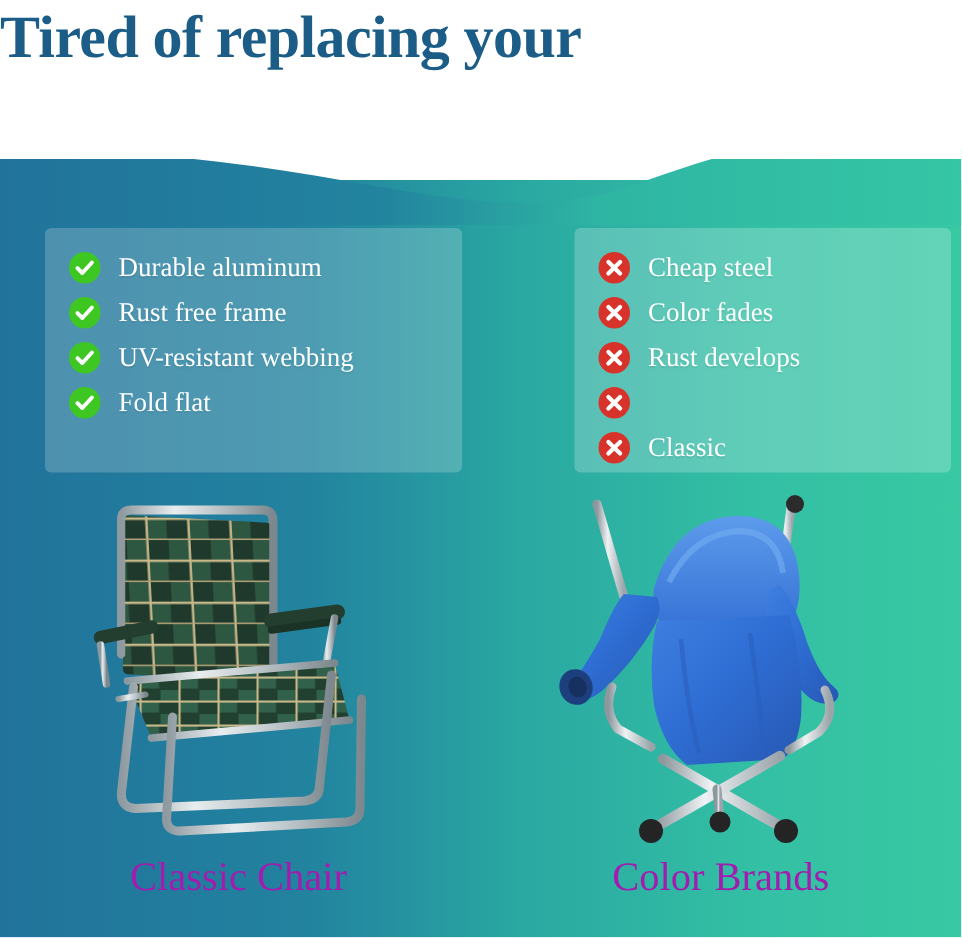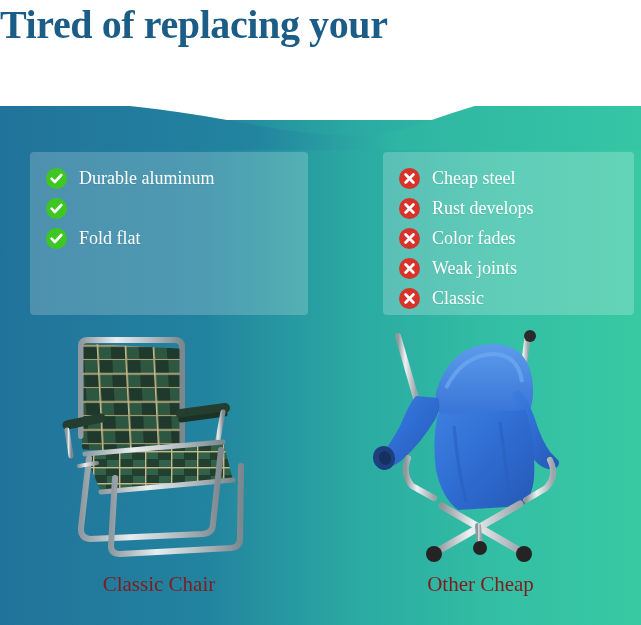--- a/index.html
+++ b/index.html
@@ -119,23 +119,23 @@
     position: absolute;
     z-index: 3;
   }
   .fig-classic { left: 55px; top: 332px; width: 220px; height: 232px; }
   .fig-other   { left: 350px; top: 330px; width: 255px; height: 234px; }
   .figure svg { display: block; }
 
   .caption {
     position: absolute;
     z-index: 3;
-    color: #7f1d1d;
+    color: #a21caf;
     font-family: "Liberation Serif", "DejaVu Serif", serif;
-    font-size: 21px;
+    font-size: 27px;
     line-height: 28px;
     text-align: center;
     white-space: nowrap;
   }
   .cap-classic { left: 30px; top: 570px; width: 258px; }
   .cap-other   { left: 355px; top: 570px; width: 251px; }
 </style>
 </head>
 <body>
 
@@ -182,20 +182,29 @@
             </svg>
         </span>
         <span class="feature-text">Durable aluminum</span>
       </li>
       <li class="feature-item">
         <span class="badge badge-check">
           <svg viewBox="0 0 21 21">
               <path d="M5.6 10.7 L8.9 14.0 L15.3 7.0" fill="none" stroke="#ffffff" stroke-width="2.6" stroke-linecap="round" stroke-linejoin="round"></path>
             </svg>
         </span>
+        <span class="feature-text">Rust free frame</span>
+      </li>
+      <li class="feature-item">
+        <span class="badge badge-check">
+          <svg viewBox="0 0 21 21">
+              <path d="M5.6 10.7 L8.9 14.0 L15.3 7.0" fill="none" stroke="#ffffff" stroke-width="2.6" stroke-linecap="round" stroke-linejoin="round"></path>
+            </svg>
+        </span>
+        <span class="feature-text">UV-resistant webbing</span>
       </li>
       <li class="feature-item">
         <span class="badge badge-check">
           <svg viewBox="0 0 21 21">
               <path d="M5.6 10.7 L8.9 14.0 L15.3 7.0" fill="none" stroke="#ffffff" stroke-width="2.6" stroke-linecap="round" stroke-linejoin="round"></path>
             </svg>
         </span>
         <span class="feature-text">Fold flat</span>
       </li>
     </ul>
@@ -210,37 +219,36 @@
             </svg>
         </span>
         <span class="feature-text">Cheap steel</span>
       </li>
       <li class="feature-item">
         <span class="badge badge-cross">
           <svg viewBox="0 0 21 21">
               <path d="M6.6 6.6 L14.4 14.4 M14.4 6.6 L6.6 14.4" fill="none" stroke="#ffffff" stroke-width="2.8" stroke-linecap="round"></path>
             </svg>
         </span>
+        <span class="feature-text">Color fades</span>
+      </li>
+      <li class="feature-item">
+        <span class="badge badge-cross">
+          <svg viewBox="0 0 21 21">
+              <path d="M6.6 6.6 L14.4 14.4 M14.4 6.6 L6.6 14.4" fill="none" stroke="#ffffff" stroke-width="2.8" stroke-linecap="round"></path>
+            </svg>
+        </span>
         <span class="feature-text">Rust develops</span>
       </li>
       <li class="feature-item">
         <span class="badge badge-cross">
           <svg viewBox="0 0 21 21">
               <path d="M6.6 6.6 L14.4 14.4 M14.4 6.6 L6.6 14.4" fill="none" stroke="#ffffff" stroke-width="2.8" stroke-linecap="round"></path>
             </svg>
         </span>
-        <span class="feature-text">Color fades</span>
-      </li>
-      <li class="feature-item">
-        <span class="badge badge-cross">
-          <svg viewBox="0 0 21 21">
-              <path d="M6.6 6.6 L14.4 14.4 M14.4 6.6 L6.6 14.4" fill="none" stroke="#ffffff" stroke-width="2.8" stroke-linecap="round"></path>
-            </svg>
-        </span>
-        <span class="feature-text">Weak joints</span>
       </li>
       <li class="feature-item">
         <span class="badge badge-cross">
           <svg viewBox="0 0 21 21">
               <path d="M6.6 6.6 L14.4 14.4 M14.4 6.6 L6.6 14.4" fill="none" stroke="#ffffff" stroke-width="2.8" stroke-linecap="round"></path>
             </svg>
         </span>
         <span class="feature-text">Classic</span>
       </li>
     </ul>
@@ -341,15 +349,15 @@
       <path d="M92 176 L172 222" stroke="url(#pole)" stroke-width="7" stroke-linecap="round"></path>
       <path d="M170 174 L86 222" stroke="url(#pole)" stroke-width="7" stroke-linecap="round"></path>
       <path d="M128 196 L130 216" stroke="url(#pole)" stroke-width="6" stroke-linecap="round"></path>
       <circle cx="84" cy="224" r="8" fill="#242424"></circle>
       <circle cx="174" cy="224" r="8" fill="#242424"></circle>
       <circle cx="130" cy="218" r="7" fill="#242424"></circle>
     </svg>
   </div>
 
   <div class="caption cap-classic">Classic Chair</div>
-  <div class="caption cap-other">Other Cheap</div>
+  <div class="caption cap-other">Color Brands</div>
 
 </div>
 
 </body></html>

